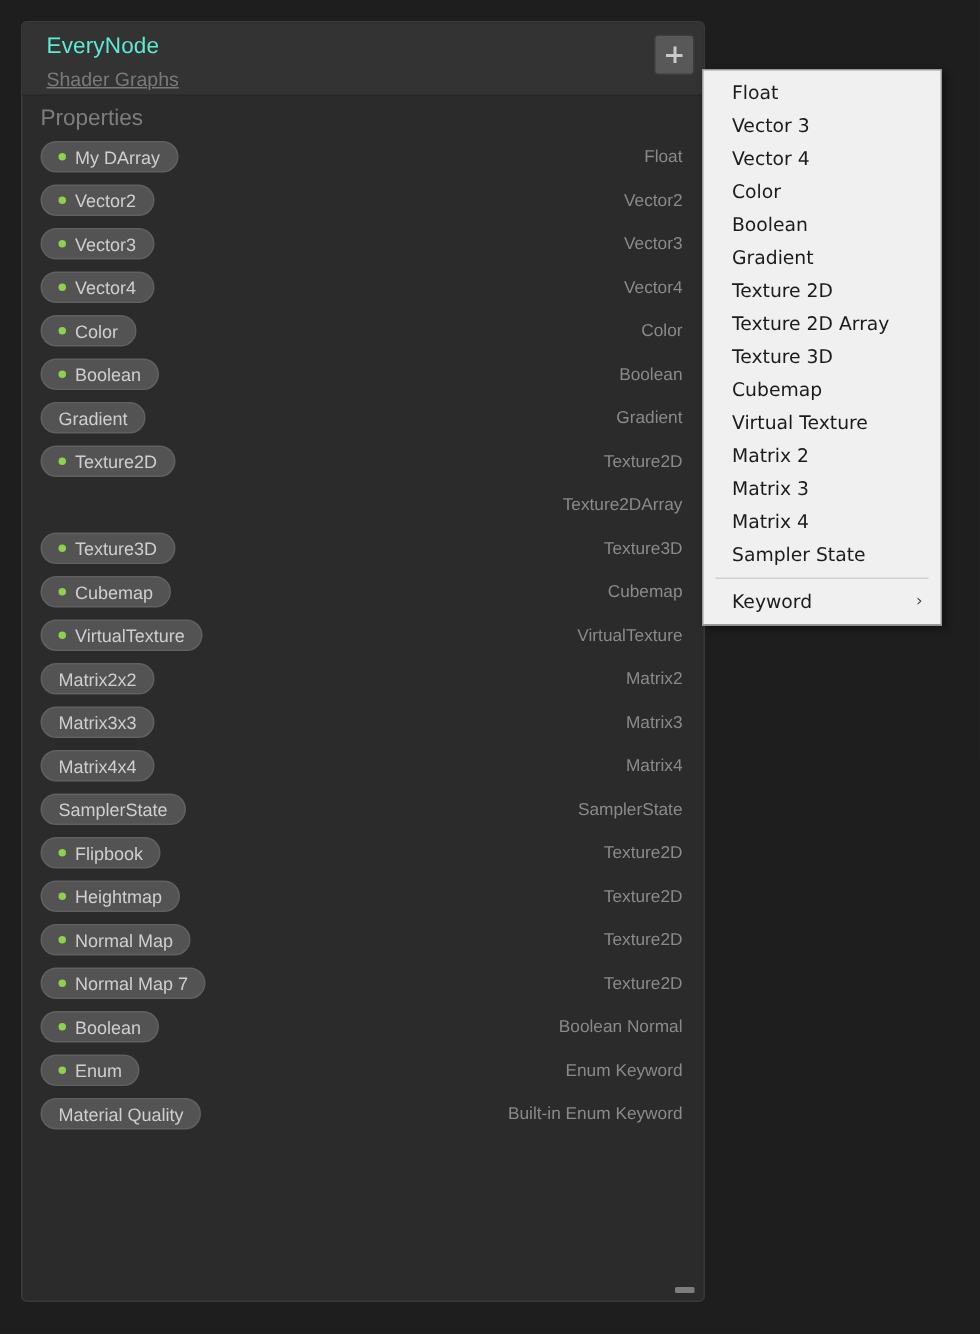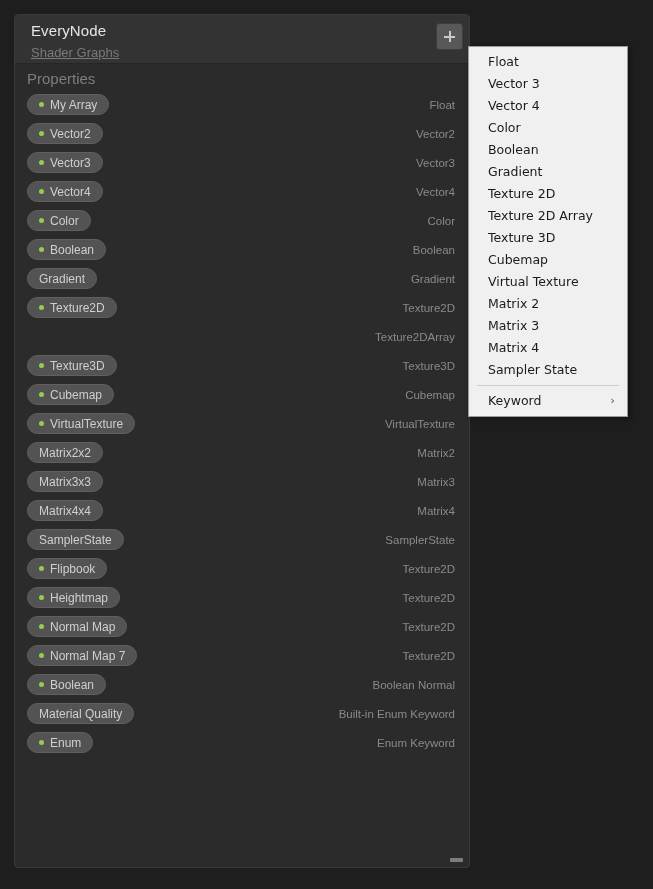--- a/index.html
+++ b/index.html
@@ -41,21 +41,21 @@
     background: #333333;
     border-bottom: 1px solid #262626;
     box-sizing: border-box;
   }
 
   .bb-title {
     position: absolute;
     left: 16px;
     top: 7px;
     font-size: 15px;
-    color: #e5e5e5;
+    color: #5eead4;
     letter-spacing: 0.1px;
   }
 
   .bb-subtitle {
     position: absolute;
     left: 16px;
     top: 30px;
     font-size: 13px;
     color: #7a7a7a;
     text-decoration: underline;
@@ -212,21 +212,21 @@
         <span class="plus-h"></span>
         <span class="plus-v"></span>
       </div>
     </div>
 
     <div class="bb-body" id="bb-body">
         <div class="section-header">Properties</div>
         <div class="row">
           <div class="pill">
             <span class="dot"></span>
-            <span class="pill-label">My Array</span>
+            <span class="pill-label">My DArray</span>
           </div>
           <div class="row-type">Float</div>
         </div>
         <div class="row">
           <div class="pill">
             <span class="dot"></span>
             <span class="pill-label">Vector2</span>
           </div>
           <div class="row-type">Vector2</div>
         </div>
@@ -349,30 +349,30 @@
         </div>
         <div class="row">
           <div class="pill">
             <span class="dot"></span>
             <span class="pill-label">Boolean</span>
           </div>
           <div class="row-type">Boolean Normal</div>
         </div>
         <div class="row">
           <div class="pill">
+            <span class="dot"></span>
+            <span class="pill-label">Enum</span>
+          </div>
+          <div class="row-type">Enum Keyword</div>
+        </div>
+        <div class="row">
+          <div class="pill">
             <span class="pill-label">Material Quality</span>
           </div>
           <div class="row-type">Built-in Enum Keyword</div>
-        </div>
-        <div class="row">
-          <div class="pill">
-            <span class="dot"></span>
-            <span class="pill-label">Enum</span>
-          </div>
-          <div class="row-type">Enum Keyword</div>
         </div>
       </div>
 
     <div class="resize-grip"></div>
   </div>
 
   <div class="dropdown" id="dropdown">
       <div class="menu-item"><span>Float</span></div>
       <div class="menu-item"><span>Vector 3</span></div>
       <div class="menu-item"><span>Vector 4</span></div>

